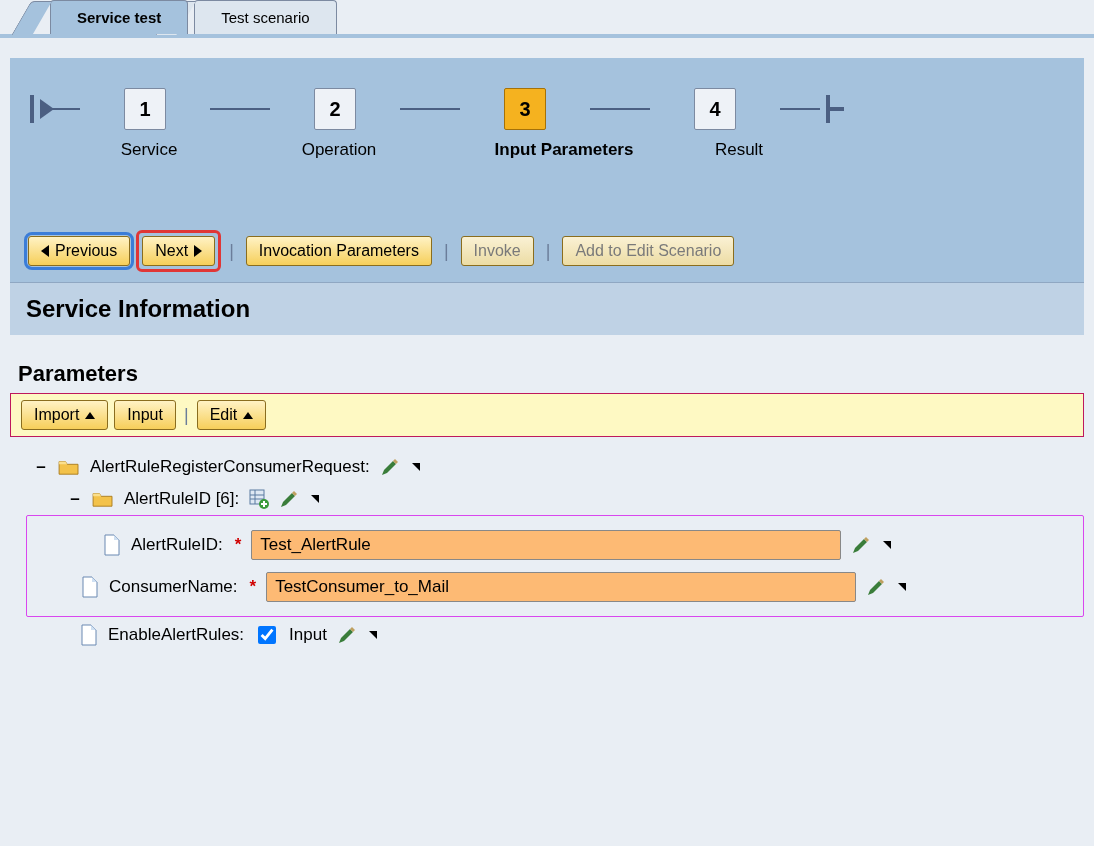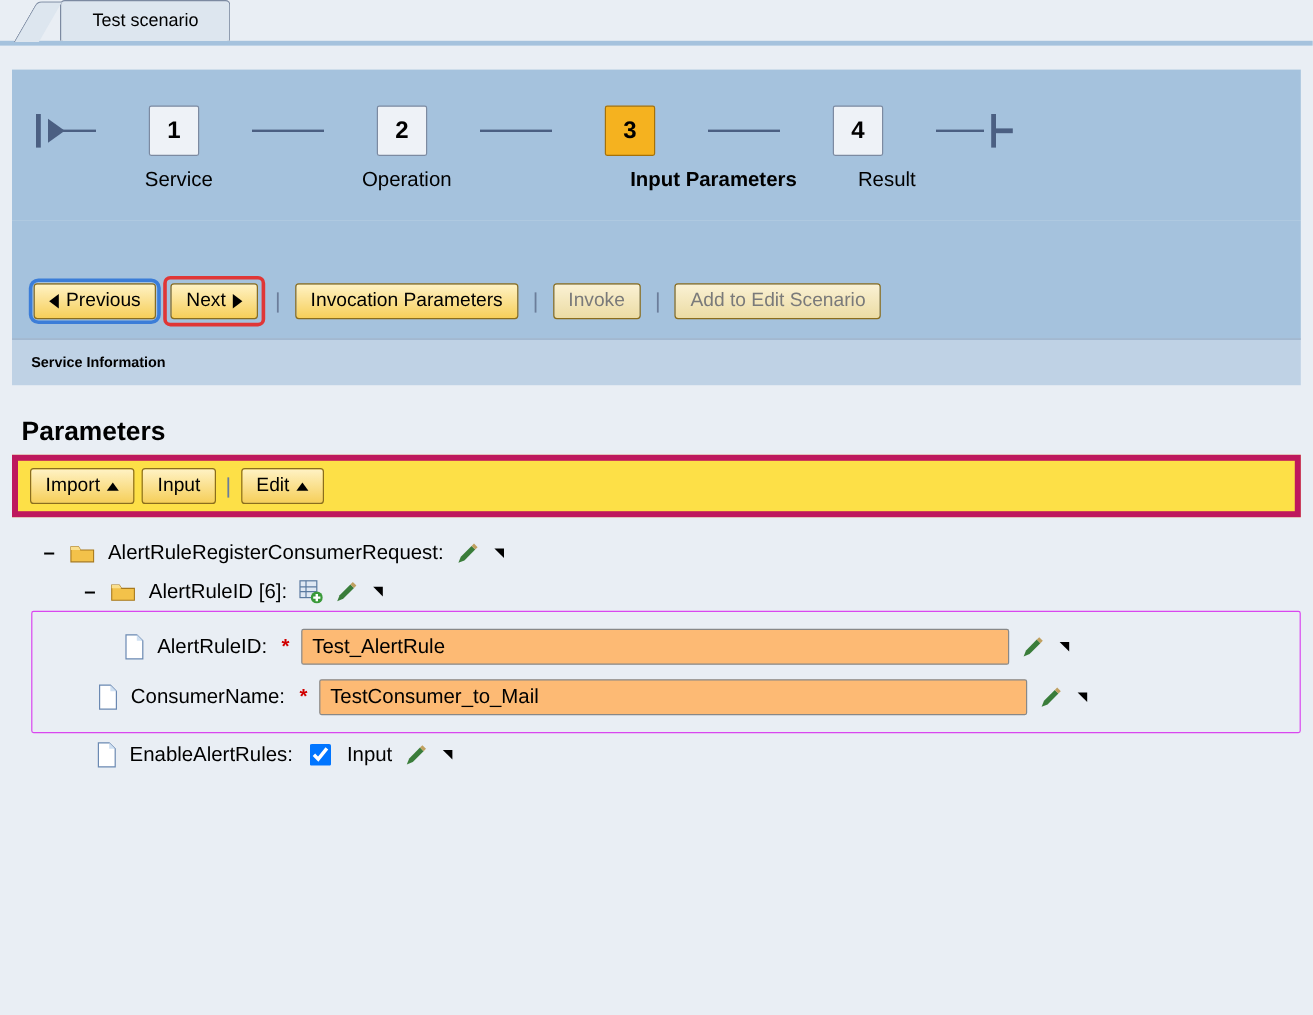--- a/index.html
+++ b/index.html
@@ -73,21 +73,21 @@
     width:42px;height:42px;
     margin:0 auto;
     border:1px solid #7c8aa1;
     background:#eef2f7;
     font-size:20px; font-weight:bold;
     line-height:40px;
     border-radius:2px;
   }
   .rm-box.current { background:#f5b21f; border-color:#a57108;}
   .rm-label { margin-top:10px; font-size:17px; }
-  .rm-label.current { font-weight:bold;text-align:right; }
+  .rm-label.current { font-weight:bold; }
   .rm-end { width:4px; height:28px; background:#4b5f82; margin-left:6px;}
   .rm-end-cap { width:14px; height:4px; background:#4b5f82; }
   
   .toolbar {
     background:#a5c2dd;
     padding:10px 34px 14px 18px;
     margin:0 10px;
     display:flex;
     align-items:center;
     gap:10px;
@@ -109,31 +109,31 @@
   .btn .tri-right { width:0;height:0;border-top:6px solid transparent;border-bottom:6px solid transparent;border-left:8px solid #000;}
   .tri-up   { width:0;height:0;border-left:5px solid transparent;border-right:5px solid transparent;border-bottom:7px solid #000;}
   .sel-highlight { outline:3px solid #3b7dd8; outline-offset:1px; border-radius:4px;}
   .red-box { outline:3px solid #e03636; outline-offset:1px; padding:2px; border-radius:2px;}
   .sep { color:#6b7d9a; padding:0 2px; font-size:18px;}
   
   .section-hdr {
     background:#bfd2e5;
     margin:0 10px;
     padding:12px 16px;
-    font-size:12px; font-weight:bold;
+    font-size:24px; font-weight:bold;
     border-top:1px solid #8fa7c2;
   }
   
   .params-title { font-size:22px; font-weight:bold; margin:26px 0 6px 18px;}
   .param-toolbar {
-    background:#fde047;
+    background:#fef9c3;
     margin:0 10px;
     padding:6px 10px;
     display:flex; align-items:center; gap:6px;
-    border:5px solid #be185d;
+    border:1px solid #be185d;
   }
   .tree { margin:14px 10px 30px 30px; }
   .tree-row { display:flex; align-items:center; gap:10px; padding:6px 4px; font-size:17px;}
   .toggle { width:14px; text-align:center; font-weight:bold; cursor:pointer; user-select:none;}
   .indent1 { margin-left:34px; }
   .indent2 { margin-left:68px; }
   .folder-icon { width:22px;height:18px; display:inline-block;}
   .folder-icon svg{width:100%;height:100%;}
   .page-icon { width:18px;height:22px; display:inline-block;}
   .page-icon svg{width:100%;height:100%;}
@@ -153,20 +153,23 @@
     padding:8px 10px 8px 4px;
     margin-left:-4px;
     border-radius:2px;
   }
   .chk { width:18px;height:18px; }
 </style>
 </head>
 <body>
 
 <div class="tabstrip">
+  <div class="tab active">
+    <span>Service test</span>
+  </div>
   <div class="tab">
     <span>Test scenario</span>
   </div>
 </div>
 
 <div class="roadmap-wrap">
   <div class="roadmap">
     <span class="rm-start-bar"></span>
     <span class="rm-start"></span>
     <span class="rm-line" style="width:30px"></span>

